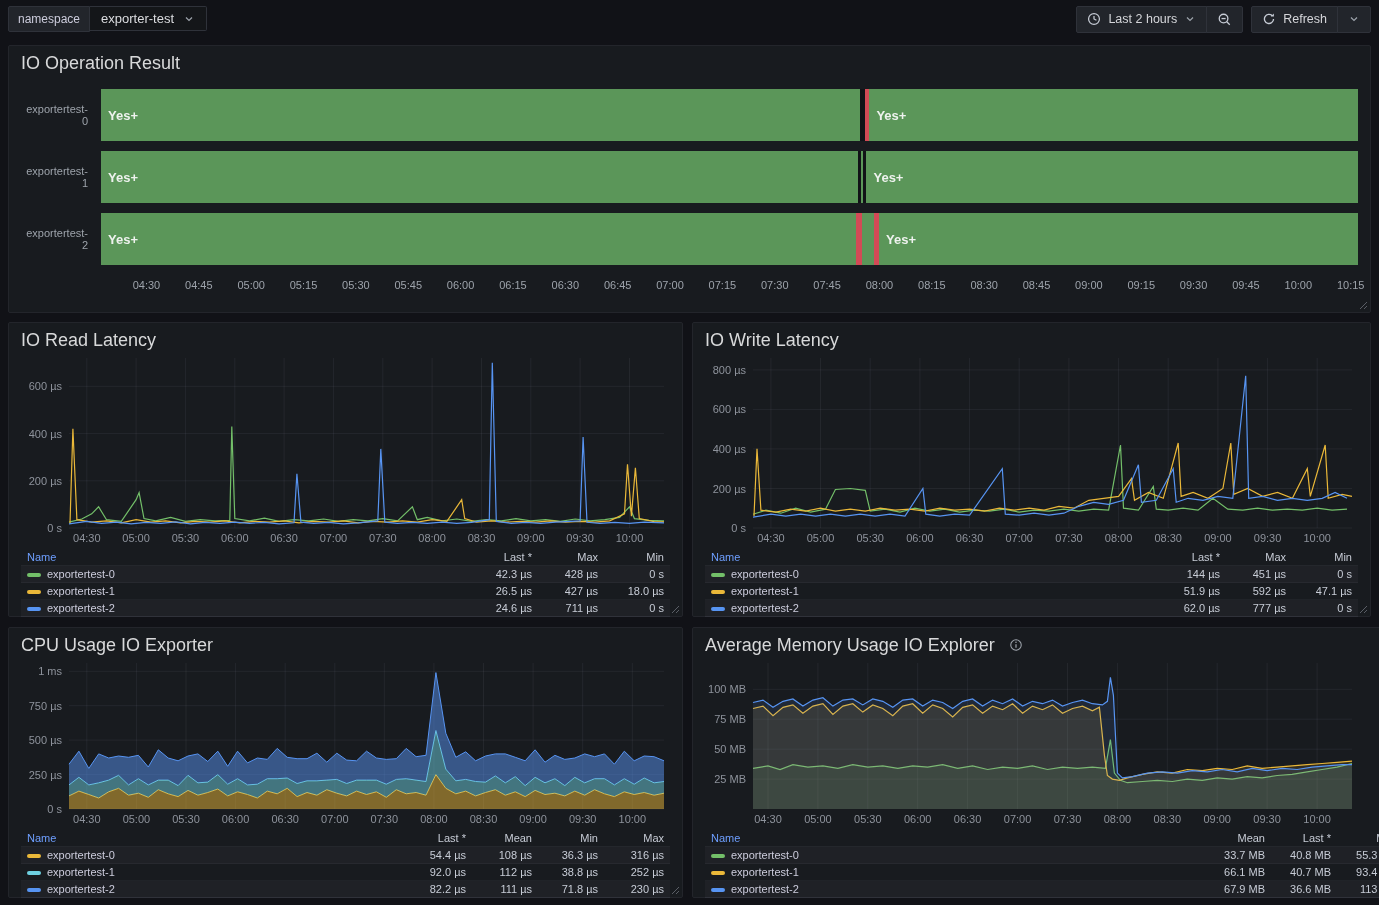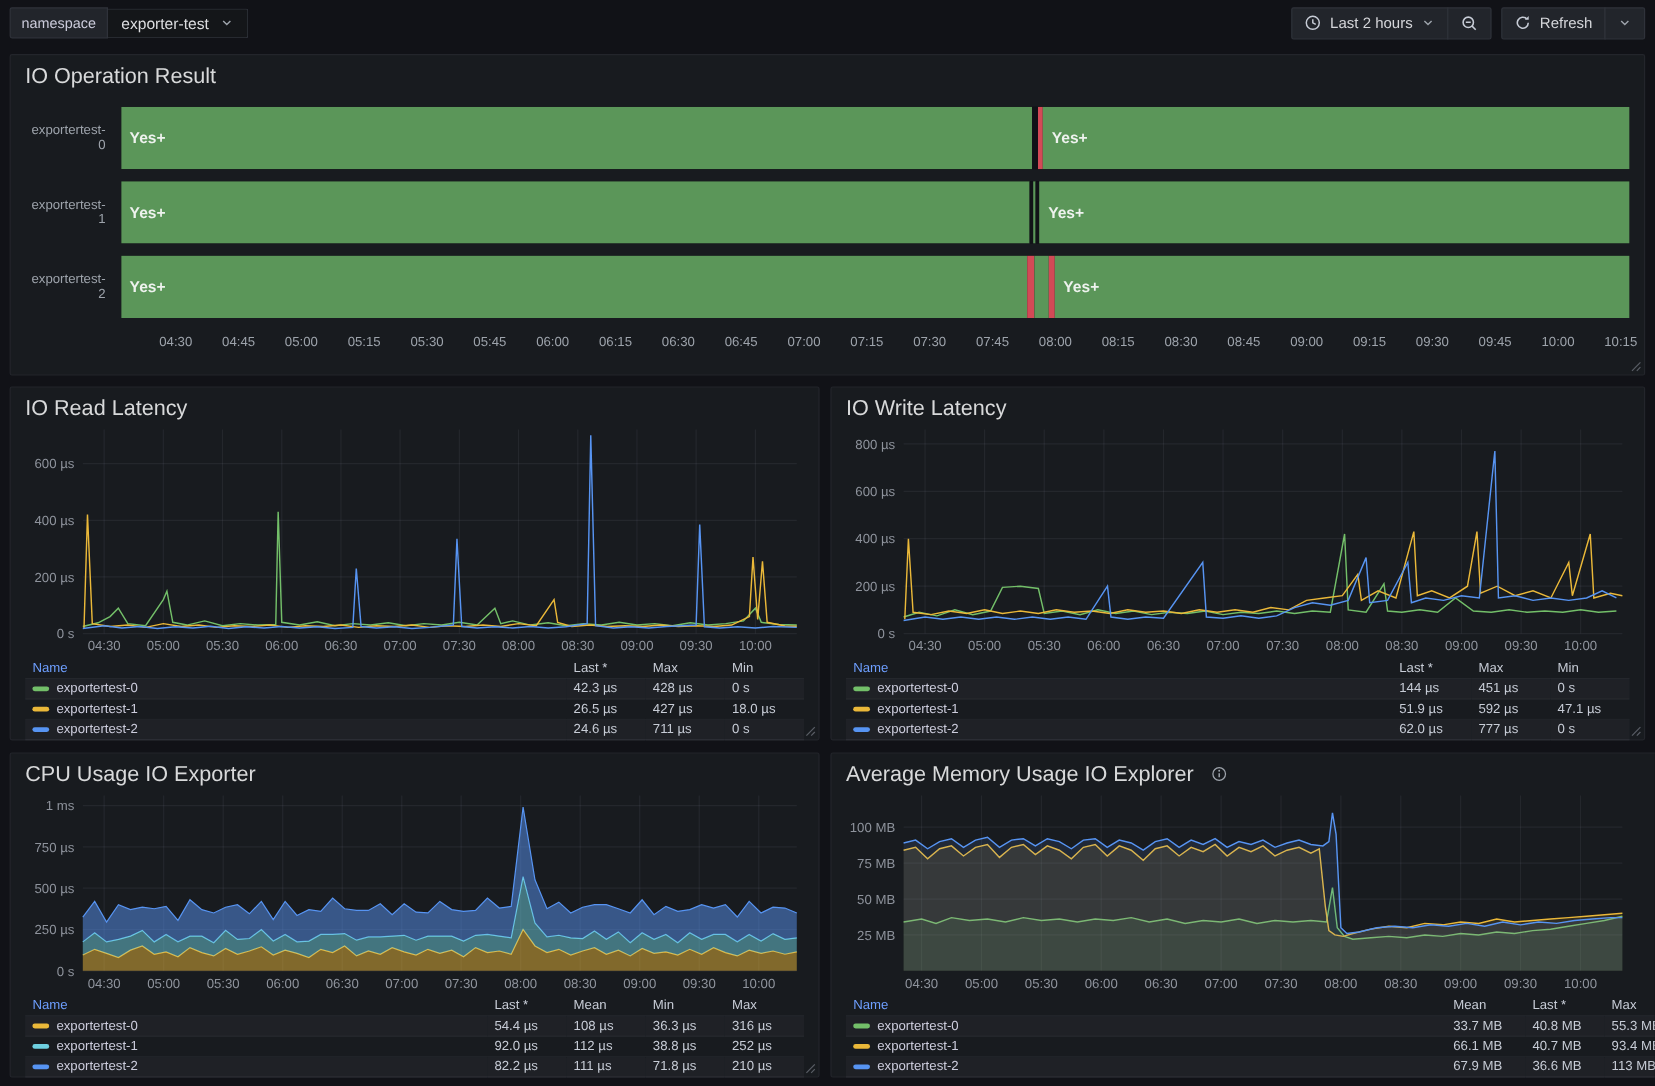--- a/index.html
+++ b/index.html
@@ -1,21 +1,21 @@
 <!DOCTYPE html>
 <html><head>
 <meta charset="utf-8">
 <title>Dashboard</title>
 <style>
   *{box-sizing:border-box;margin:0;padding:0}
   html,body{width:1379px;height:905px;overflow:hidden}
   body{background:#111217;font-family:"Liberation Sans",sans-serif;color:#ccccdc;position:relative}
   
   .toolbar{height:38px;display:flex;align-items:center;justify-content:space-between;padding:6px 8px}
-  .var-control{display:flex;align-items:center}
+  .var-control{display:flex;align-items:flex-start}
   .var-label{background:#22252b;border:1px solid #2f323a;border-radius:2px 0 0 2px;padding:5px 9px;font-size:12px;color:#ccccdc;display:flex;align-items:center}
   .var-value{background:#141619;border:1px solid #2f323a;border-left:none;border-radius:0 2px 2px 0;padding:4px 11px;font-size:13px;color:#dcdde0;display:flex;align-items:center;gap:9px;cursor:pointer}
   .toolbar-right{display:flex;align-items:center;gap:8px}
   .btn-group{display:flex}
   .tbtn{display:inline-flex;align-items:center;gap:7px;background:#22252b;border:1px solid #2f323a;color:#d5d6da;font-size:12.5px;padding:0 10px;height:27px;cursor:pointer;font-family:inherit}
   .btn-group .tbtn + .tbtn{margin-left:-1px}
   .btn-group .tbtn:first-child{border-radius:2px 0 0 2px}
   .btn-group .tbtn:last-child{border-radius:0 2px 2px 0}
   .btn-group .tbtn:only-child{border-radius:2px}
   .icon{display:inline-block;vertical-align:middle}
@@ -42,21 +42,21 @@
   .swatch{display:inline-block;width:14px;height:4px;border-radius:2px;margin-right:6px;vertical-align:middle}
   
   .chart{width:100%;flex:none}
   .mid .chart{height:196px}
   .bot .chart{height:172px}
   
   table.legend{width:100%;border-collapse:collapse;font-size:11px;margin-top:3px}
   table.legend th{color:#6e9fff;font-weight:400;padding:2px 6px;cursor:pointer;border-bottom:1px solid rgba(204,204,220,0.07)}
   table.legend td{padding:2px 6px;border-bottom:1px solid rgba(204,204,220,0.05)}
   table.legend .n{text-align:left}
-  table.legend .v{text-align:left;width:66px;white-space:nowrap;color:#c7ccd6}
+  table.legend .v{text-align:right;width:66px;white-space:nowrap;color:#c7ccd6}
   table.legend tbody tr:nth-child(odd){background:rgba(204,204,220,0.04)}
   .sname{color:#ccccdc;cursor:pointer}
   
   .resize-handle{position:absolute;right:2px;bottom:2px;cursor:nwse-resize}
 </style>
 </head>
 <body>
 
 <div class="toolbar">
   <div class="var-control">
@@ -409,21 +409,21 @@
           <td class="v">92.0 µs</td>
           <td class="v">112 µs</td>
           <td class="v">38.8 µs</td>
           <td class="v">252 µs</td>
         </tr>
         <tr>
           <td class="n"><span class="swatch" style="background:#5794F2"></span><span class="sname">exportertest-2</span></td>
           <td class="v">82.2 µs</td>
           <td class="v">111 µs</td>
           <td class="v">71.8 µs</td>
-          <td class="v">210 µs</td>
+          <td class="v">230 µs</td>
         </tr>
       </tbody>
     </table>
   <svg class="resize-handle" width="10" height="10" viewBox="0 0 10 10">
       <line x1="9" y1="2" x2="2" y2="9" stroke="#5a5e66" stroke-width="1"></line>
       <line x1="9" y1="6" x2="6" y2="9" stroke="#5a5e66" stroke-width="1"></line>
     </svg>
 </section>
 
 <section class="panel bot" id="p-mem">

